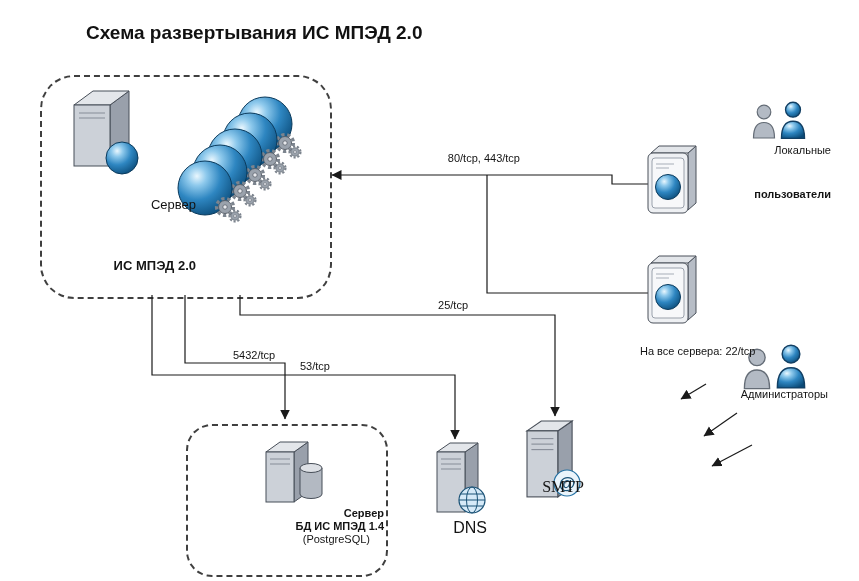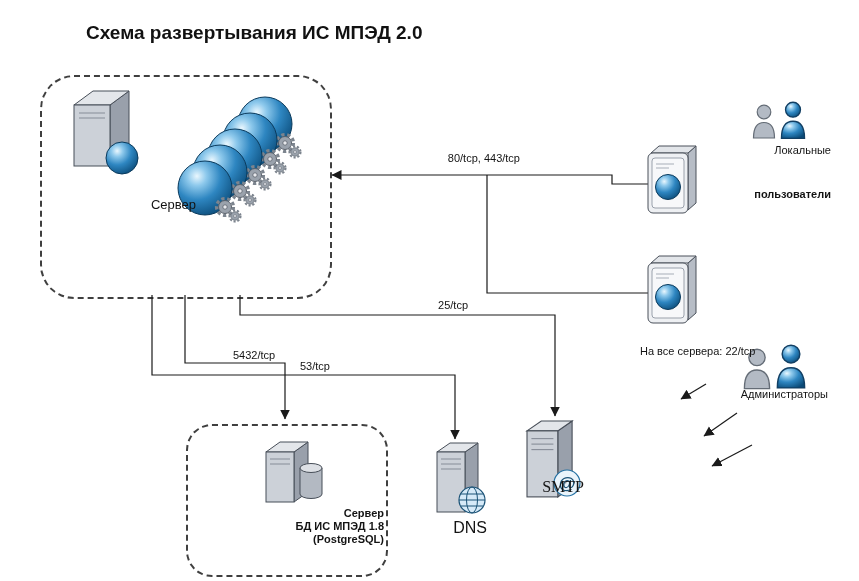--- a/index.html
+++ b/index.html
@@ -10,21 +10,21 @@
   #app-box{left:40px;top:75px;width:288px;height:220px;}
   #db-box{left:186px;top:424px;width:198px;height:149px;border-radius:26px;}
   svg.layer{position:absolute;left:0;top:0;}
   .lbl{position:absolute;font-size:11px;line-height:13px;white-space:nowrap;color:#141414;}
   .center{text-align:right;}
   .l-app1{left:40px;top:198px;width:156px;font-size:13px;}
   .l-app2{left:40px;top:229px;width:156px;font-size:13px;}
   .l-app3{left:40px;top:259px;width:156px;font-size:13px;font-weight:700;}
   .l-db1{left:186px;top:507px;width:198px;font-weight:700;}
   .l-db2{left:186px;top:520px;width:198px;font-weight:700;}
-  .l-db3{left:186px;top:533px;width:198px;font-weight:700;}
+  .l-db3{left:172px;top:533px;width:198px;font-weight:400;}
   .l-dns{left:427px;top:521px;width:60px;font-size:16px;}
   .l-smtp{left:524px;top:480px;width:60px;font-size:16px;font-family:Liberation Serif, serif;}
   .l-users1{left:731px;top:144px;width:100px;}
   .l-users2{left:731px;top:188px;width:100px;font-weight:bold;}
   .l-admins{left:712px;top:388px;width:116px;}
   .l-adminnote{left:617px;top:345px;margin-left:23px;}
   .l-web{left:392px;top:152px;width:128px;}
   .l-25{left:408px;top:299px;width:60px;}
   .l-5432{left:189px;top:349px;margin-left:44px;}
   .l-53{left:300px;top:360px;}
@@ -165,23 +165,24 @@
       <g fill="#b3bac4" stroke="#646c76" stroke-width="1.1" transform="translate(757,373) scale(1.2)">
           <use href="#person"></use>
         </g>
       <g fill="url(#sph)" stroke="#123f63" stroke-width="1.1" transform="translate(791,371) scale(1.3)">
           <use href="#person"></use>
         </g>
     </g>
   </svg>
 
   <div class="lbl center l-app1">Сервер</div>
+  <div class="lbl center l-app3">ИС МПЭД 2.0</div>
 
   <div class="lbl center l-db1">Сервер</div>
-  <div class="lbl center l-db2">БД ИС МПЭД 1.8</div>
+  <div class="lbl center l-db2">БД ИС МПЭД 1.4</div>
   <div class="lbl center l-db3">(PostgreSQL)</div>
 
   <div class="lbl center l-dns">DNS</div>
   <div class="lbl center l-smtp">SMTP</div>
 
   <div class="lbl center l-users1">Локальные</div>
   <div class="lbl center l-users2">пользователи</div>
 
   <div class="lbl center l-admins">Администраторы</div>
   <div class="lbl l-adminnote">На все сервера: 22/tcp</div>

